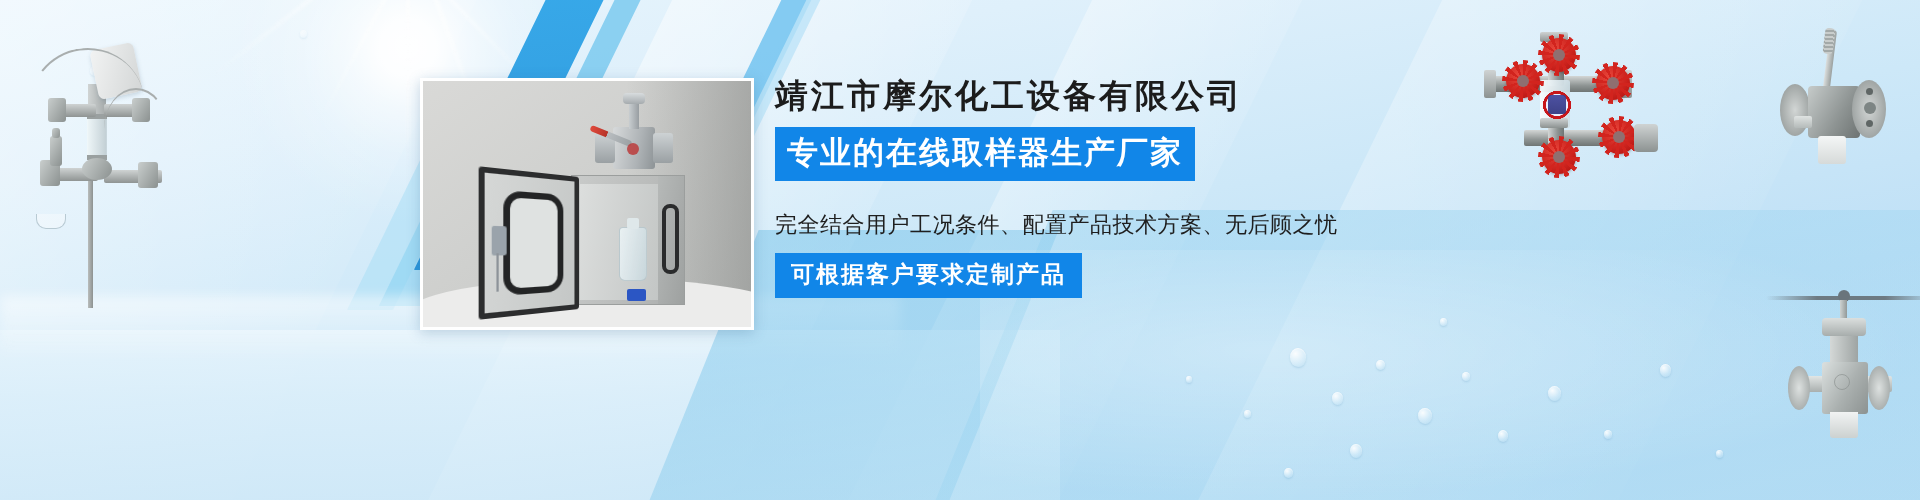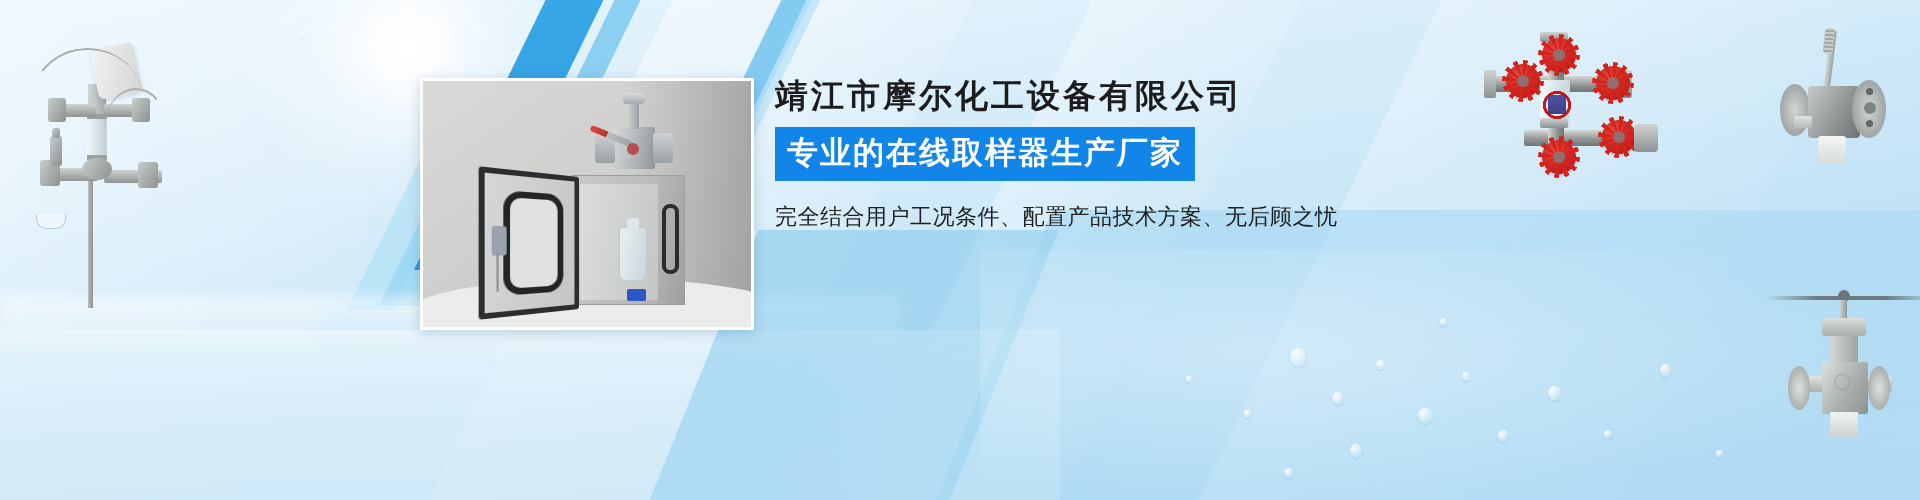--- a/index.html
+++ b/index.html
@@ -191,21 +191,21 @@
     font-size:33px;font-weight:700;color:#1c1c1c;letter-spacing:3px;
     white-space:nowrap;line-height:1.2;
   }
   .tagline-wrap{margin-top:11px;}
   .tagline{
     display:inline-block;background:#1186e8;color:#fff;
     font-size:31px;font-weight:700;letter-spacing:2px;
     padding:5px 12px 7px 12px;white-space:nowrap;
   }
   .subline{
-    margin-top:21px;font-size:22px;color:#1f1f1f;letter-spacing:.5px;
+    margin-top:29px;font-size:22px;color:#1f1f1f;letter-spacing:.5px;
     white-space:nowrap;
   }
   .custom-wrap{margin-top:13px;}
   .custom{
     display:inline-block;background:#1186e8;color:#fff;
     font-size:23px;font-weight:700;letter-spacing:2px;
     padding:6px 16px 8px 16px;white-space:nowrap;
   }
   .english{
     margin-top:14px;width:418px;
@@ -390,17 +390,20 @@
   <div class="text-block">
 
     <div class="company">靖江市摩尔化工设备有限公司</div>
 
     <div class="tagline-wrap">
       <span class="tagline">专业的在线取样器生产厂家</span>
     </div>
 
     <div class="subline">完全结合用户工况条件、配置产品技术方案、无后顾之忧</div>
 
+    <div class="custom-wrap">
+      <span class="custom">可根据客户要求定制产品</span>
+    </div>
 
   </div>
 
 
 </div>
 
 </body></html>

